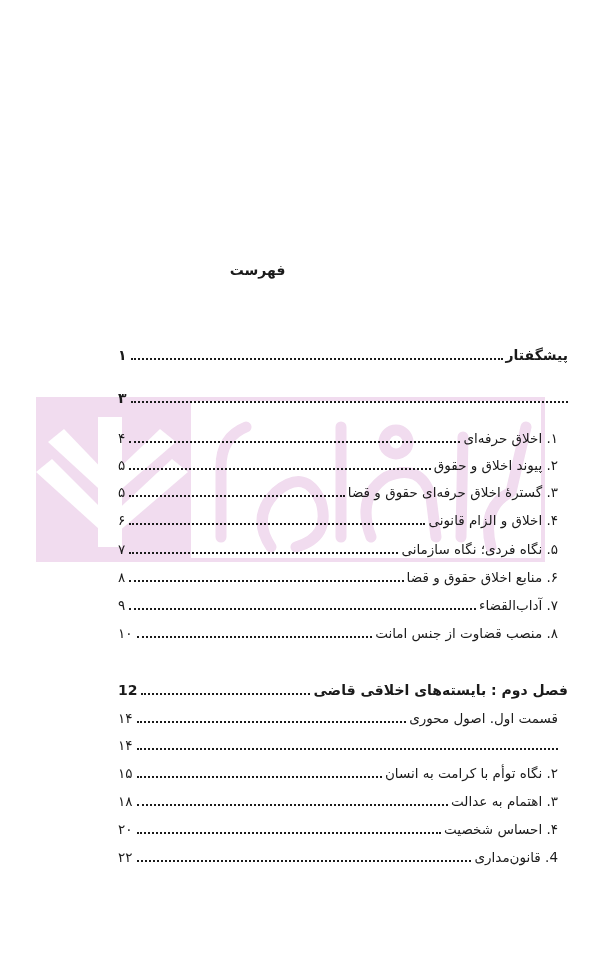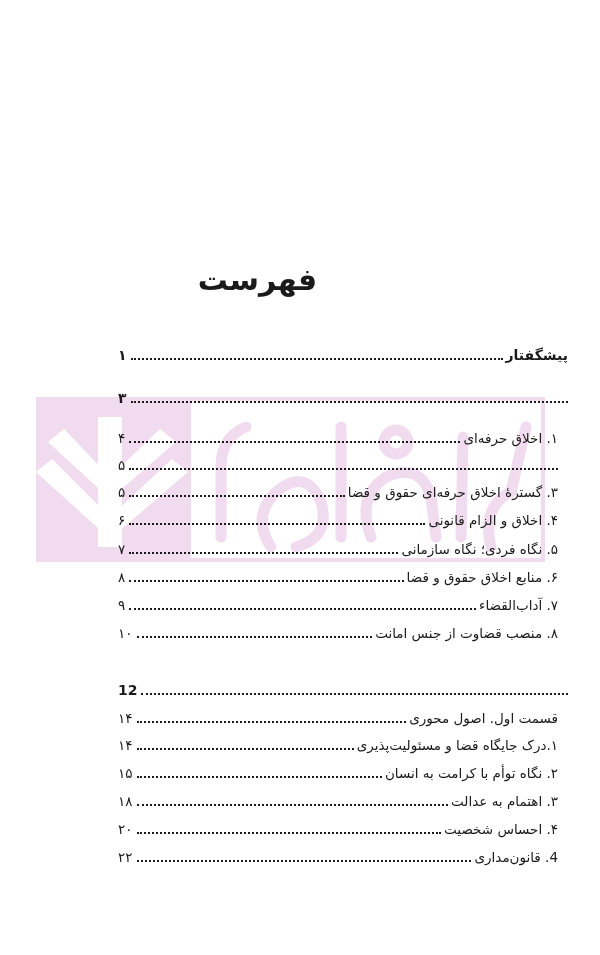--- a/index.html
+++ b/index.html
@@ -4,21 +4,21 @@
 <style>
   html, body { margin: 0; padding: 0; background: #ffffff; }
   body { width: 600px; height: 955px; position: relative; overflow: hidden;
          font-family: "DejaVu Sans", sans-serif; color: #1a1a1a; }
   .watermark { position: absolute; left: 36px; top: 397px; width: 509px; height: 161px; z-index: 0; }
   .wm-block { position: absolute; left: 0; top: 0; width: 155px; height: 161px; background: #f1dcef; }
   .wm-frame { position: absolute; left: 0; top: 0; width: 505px; height: 157px;
               border-top: 4px solid #f1dcef; border-right: 4px solid #f1dcef; border-bottom: 4px solid #f1dcef; }
   .wm-letters { position: absolute; left: 155px; top: 0; width: 350px; height: 161px; }
   .page-title { position: absolute; top: 262px; left: 0; width: 515px; text-align: center;
-                font-size: 30px; font-weight: bold; direction: rtl; z-index: 1; }
+                font-size: 14px; font-weight: bold; direction: rtl; z-index: 1; }
   .toc { position: absolute; left: 0; top: 0; width: 600px; z-index: 1; }
   .row { position: absolute; left: 118px; width: 450px; height: 24px; direction: rtl;
          display: flex; align-items: flex-end; font-size: 13.5px; line-height: 24px; }
   .row .label { white-space: nowrap; flex: 0 0 auto; padding-left: 3px; text-align: right; }
   .row .dots { flex: 1 1 auto; border-bottom: 2px dotted #1a1a1a; margin-bottom: 7px; height: 0; }
   .row .page { flex: 0 0 auto; padding-right: 4px; white-space: nowrap; }
   .row.bold { font-weight: bold; font-size: 14px; }
   .row.sub { left: 118px; width: 440px; }
 </style>
 </head>
@@ -61,20 +61,21 @@
   <div class="row bold" style="top:386px">
     <span class="dots"></span>
     <span class="page">۳</span>
   </div>
   <div class="row sub" style="top:426px">
     <span class="label">۱. اخلاق حرفه‌ای</span>
     <span class="dots"></span>
     <span class="page">۴</span>
   </div>
   <div class="row sub" style="top:453px">
+    <span class="label">۲. پیوند اخلاق و حقوق</span>
     <span class="dots"></span>
     <span class="page">۵</span>
   </div>
   <div class="row sub" style="top:480px">
     <span class="label">۳. گسترهٔ اخلاق حرفه‌ای حقوق و قضا</span>
     <span class="dots"></span>
     <span class="page">۵</span>
   </div>
   <div class="row sub" style="top:508px">
     <span class="label">۴. اخلاق و الزام قانونی</span>
@@ -96,30 +97,30 @@
     <span class="dots"></span>
     <span class="page">۹</span>
   </div>
   <div class="row sub" style="top:621px">
     <span class="label">۸. منصب قضاوت از جنس امانت</span>
     <span class="dots"></span>
     <span class="page">۱۰</span>
   </div>
 
   <div class="row bold" style="top:678px">
+    <span class="label">فصل دوم : بایسته‌های اخلاقی قاضی</span>
     <span class="dots"></span>
     <span class="page">12</span>
   </div>
   <div class="row sub" style="top:706px">
     <span class="label">قسمت اول. اصول محوری</span>
     <span class="dots"></span>
     <span class="page">۱۴</span>
   </div>
   <div class="row sub" style="top:733px">
-    <span class="label">۱.درک جایگاه قضا و مسئولیت‌پذیری</span>
     <span class="dots"></span>
     <span class="page">۱۴</span>
   </div>
   <div class="row sub" style="top:761px">
     <span class="label">۲. نگاه توأم با کرامت به انسان</span>
     <span class="dots"></span>
     <span class="page">۱۵</span>
   </div>
   <div class="row sub" style="top:789px">
     <span class="label">۳. اهتمام به عدالت</span>

